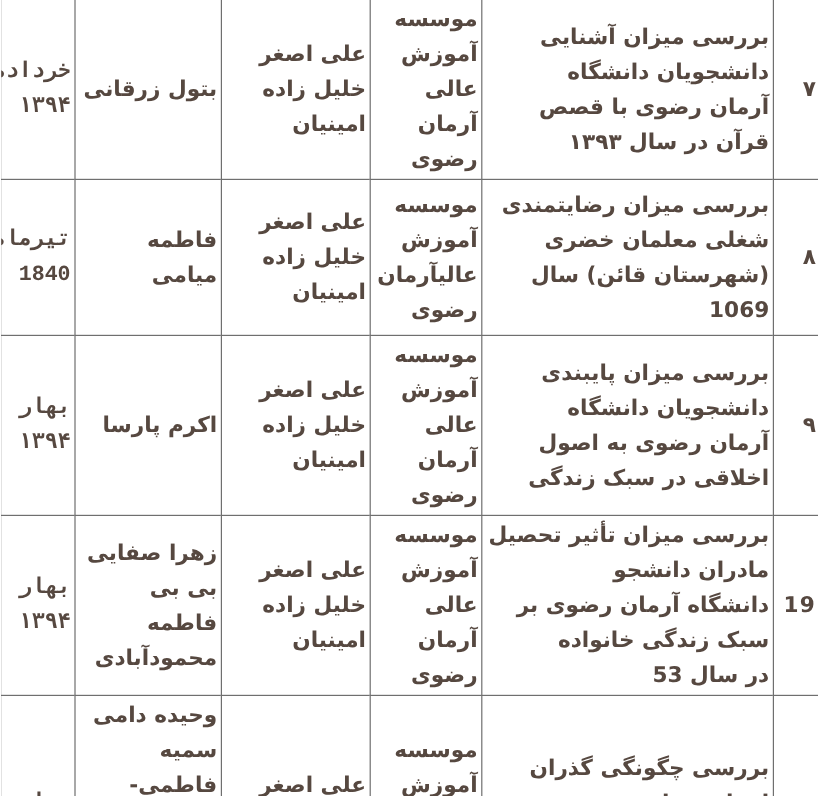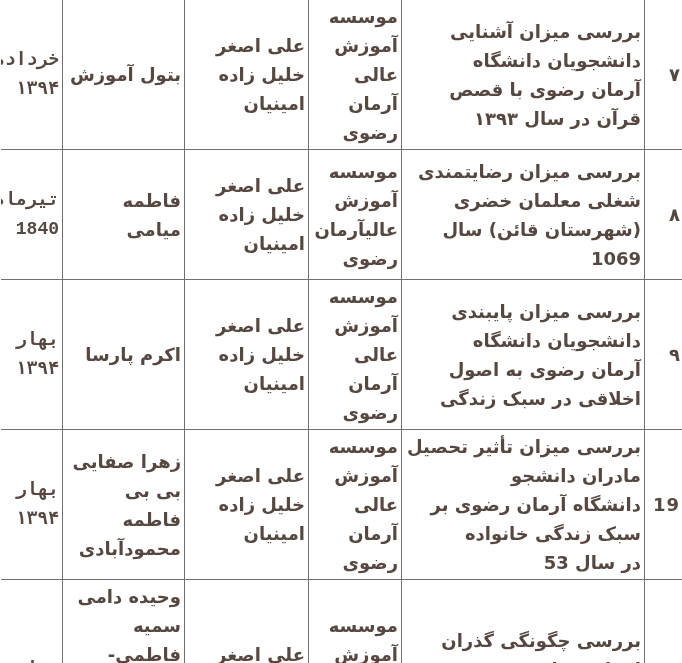--- a/index.html
+++ b/index.html
@@ -66,21 +66,21 @@
     <tbody>
       <tr class="r0">
         <td class="c-num">۷</td>
         <td class="c-title">بررسی میزان آشنایی دانشجویان دانشگاه
 آرمان رضوی با قصص قرآن در سال ۱۳۹۳</td>
         <td class="c-inst">موسسه
 آموزش عالی
 آرمان رضوی</td>
         <td class="c-sup">علی اصغر خلیل زاده
 امینیان</td>
-        <td class="c-stud">بتول آموزش</td>
+        <td class="c-stud">بتول زرقانی</td>
         <td class="c-date">خردادماه
 ۱۳۹۴</td>
       </tr>
       <tr class="r1">
         <td class="c-num">۸</td>
         <td class="c-title">بررسی میزان رضایتمندی شغلی معلمان خضری
 (شهرستان قائن) سال 1069</td>
         <td class="c-inst">موسسه
 آموزش
 عالیآرمان

